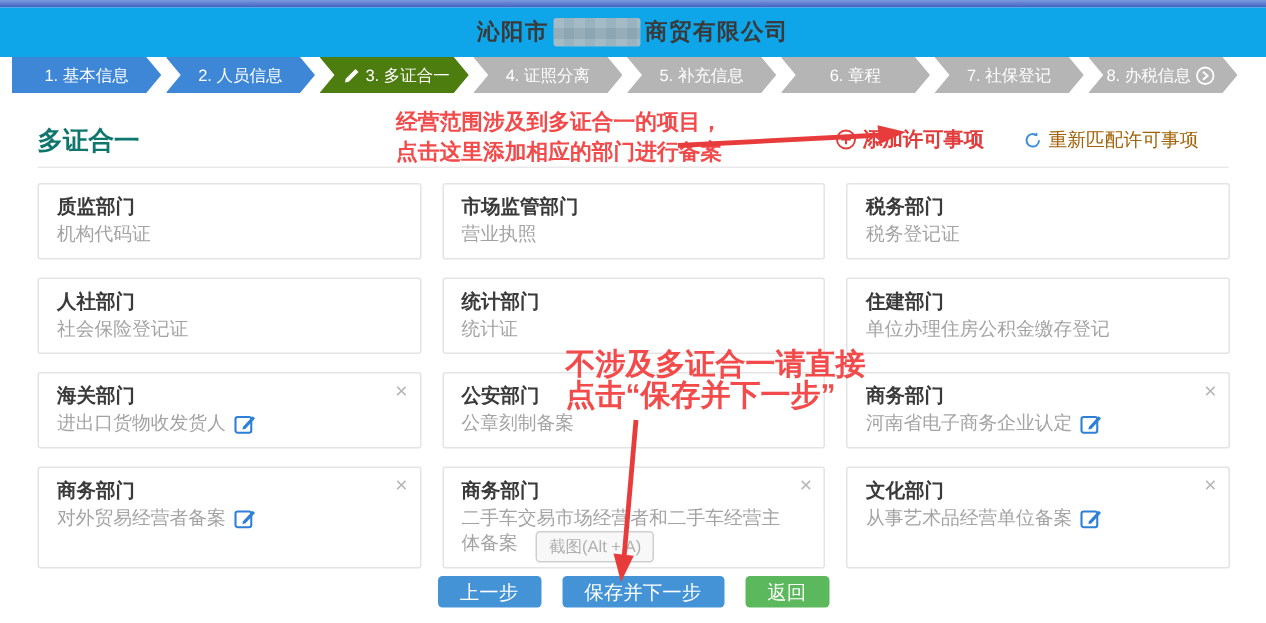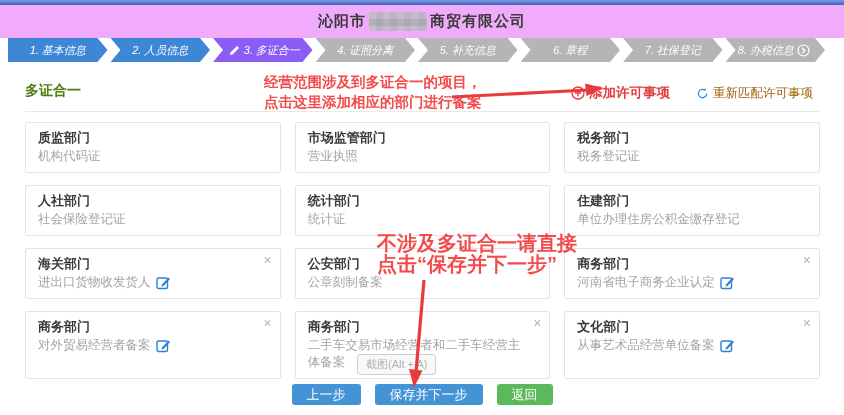--- a/index.html
+++ b/index.html
@@ -5,49 +5,49 @@
   * { margin:0; padding:0; box-sizing:border-box; }
   html,body { width:844px; height:415px; }
   body {
     position:relative; background:#fff; overflow:hidden;
     font-family:"Liberation Sans","DejaVu Sans",sans-serif; color:#333;
   }
   
   .topstrip { height:5px; background:linear-gradient(#7d9be0,#3f5fc0); }
   
   .titlebar {
-    height:33px; background:#f0abfc; display:flex; align-items:center; justify-content:center;
+    height:33px; background:#0ea5e9; display:flex; align-items:center; justify-content:center;
     font-size:15px; font-weight:bold; color:#3a3a3a; letter-spacing:1px;
   }
   .redacted {
     display:inline-block; width:58px; height:19px; margin:0 3px; vertical-align:-4px; border-radius:2px;
     background:
       repeating-linear-gradient(90deg,#d8d8d8 0 7px,#c9cdd2 7px 14px),
       repeating-linear-gradient(#e2e2e2 0 7px,#cfcfcf 7px 14px);
     background-blend-mode:multiply; opacity:.85;
   }
   
-  .steps { display:flex; height:24px; margin:0 16px 0 8px;font-style:italic; }
+  .steps { display:flex; height:24px; margin:0 16px 0 8px; }
   .step {
     flex:1; margin-right:3px; position:relative; display:flex; align-items:center; justify-content:center;
     color:#fff; font-size:11px; white-space:nowrap;
     clip-path:polygon(0 0, calc(100% - 10px) 0, 100% 50%, calc(100% - 10px) 100%, 0 100%, 10px 50%);
   }
   .step:first-child { clip-path:polygon(0 0, calc(100% - 10px) 0, 100% 50%, calc(100% - 10px) 100%, 0 100%); }
   .step.done    { background:#3e87d6; }
-  .step.active  { background:#8b5cf6;text-align:right; }
+  .step.active  { background:#4d7c0f;text-align:right; }
   .step.pending { background:#b5b5b5; }
   .step svg { margin:0 3px; }
   
   .section-head {
     margin:16px 25px 0 25px; height:34px; border-bottom:1px solid #e9e9e9;
     display:flex; align-items:flex-start; justify-content:space-between;
   }
-  .section-title { font-size:14px; font-weight:bold; color:#4d7c0f; padding-top:4px; }
-  .head-actions { display:flex; align-items:center; gap:26px; padding-top:6px; margin-right:6px; }
+  .section-title { font-size:17px; font-weight:bold; color:#0f766e; padding-top:4px; }
+  .head-actions { display:flex; align-items:center; gap:26px; padding-top:6px; margin-right:20px; }
   .link { display:flex; align-items:center; gap:4px; cursor:pointer; text-decoration:none; }
   .link.add { color:#e23c3c; font-size:13.5px; font-weight:bold; }
   .link.rematch { color:#a16207; font-size:12.5px; }
   
   .grid {
     margin:10px 24px 0 25px; display:grid;
     grid-template-columns:repeat(3,1fr); gap:12px 14px;
   }
   .card {
     position:relative; background:#fff; border:1px solid #e4e4e4; border-radius:2px;

